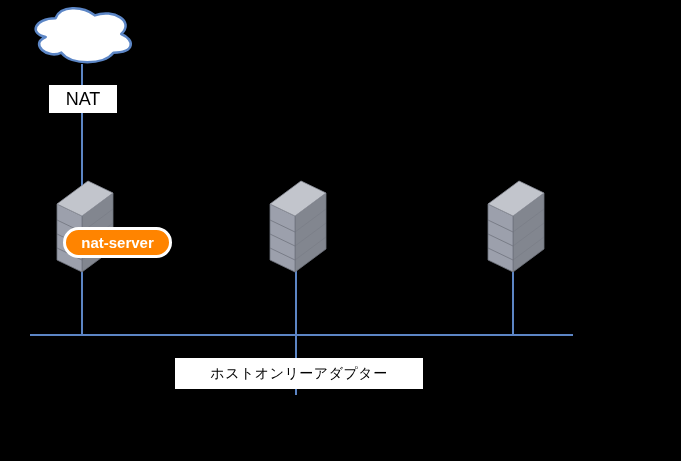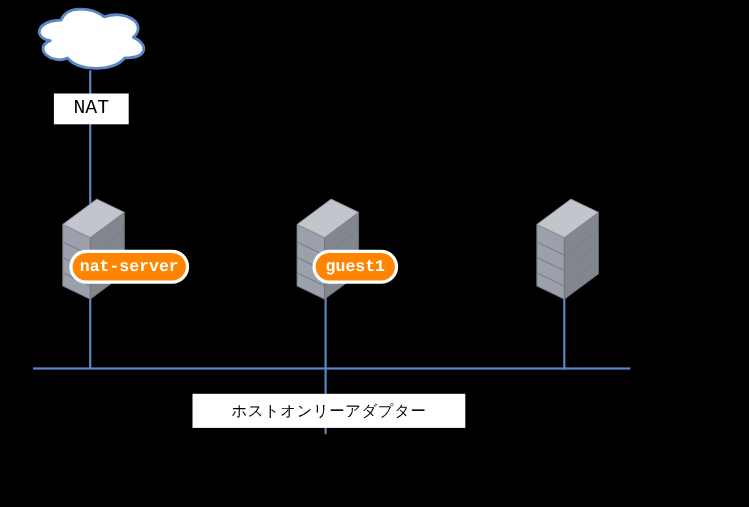--- a/index.html
+++ b/index.html
@@ -1,21 +1,21 @@
 <!DOCTYPE html>
 <html><head>
 <meta charset="utf-8">
 <style>
   html, body { margin: 0; padding: 0; background: #000; }
   .canvas {
     position: relative;
     width: 681px; height: 395px;
     background: #000000;
     overflow: hidden;
-    font-family: Liberation Mono, monospace;
+    font-family: Liberation Sans, sans-serif;
   }
   .vline { position: absolute; width: 2px; background: #5C85C5; }
   .hline { position: absolute; height: 2px; background: #5C85C5; }
   .edge-label {
     position: absolute;
     background: #FFFFFF; color: #000000;
     display: flex; align-items: center; justify-content: center;
     box-sizing: border-box;
   }
   .nat-label   { left: 49px;  top: 85px;  width: 68px;  height: 28px; font-size: 18px; }
@@ -93,21 +93,20 @@
         <line x1="7" y1="70" x2="32" y2="82"></line>
     </g>
     <g stroke="#6E727C" stroke-width="0.6" opacity="0.55">
       <line x1="32" y1="54" x2="63" y2="31"></line>
         <line x1="32" y1="68" x2="63" y2="45"></line>
         <line x1="32" y1="82" x2="63" y2="59"></line>
     </g>
   </svg>
 
   <div class="badge badge-nat">nat-server</div>
-  <div class="badge badge-guest1">guest1</div>
 
   <div class="edge-label adapter-label">ホストオンリーアダプター</div>
 
   <svg class="abs" style="left:259px; top:402px;" width="76" height="59" viewBox="0 0 76 59">
     <defs>
       <linearGradient id="scrGrad" x1="0" y1="0" x2="0.6" y2="1">
         <stop offset="0" stop-color="#DCEBFC"></stop>
         <stop offset="1" stop-color="#7FAEE8"></stop>
       </linearGradient>
     </defs>

